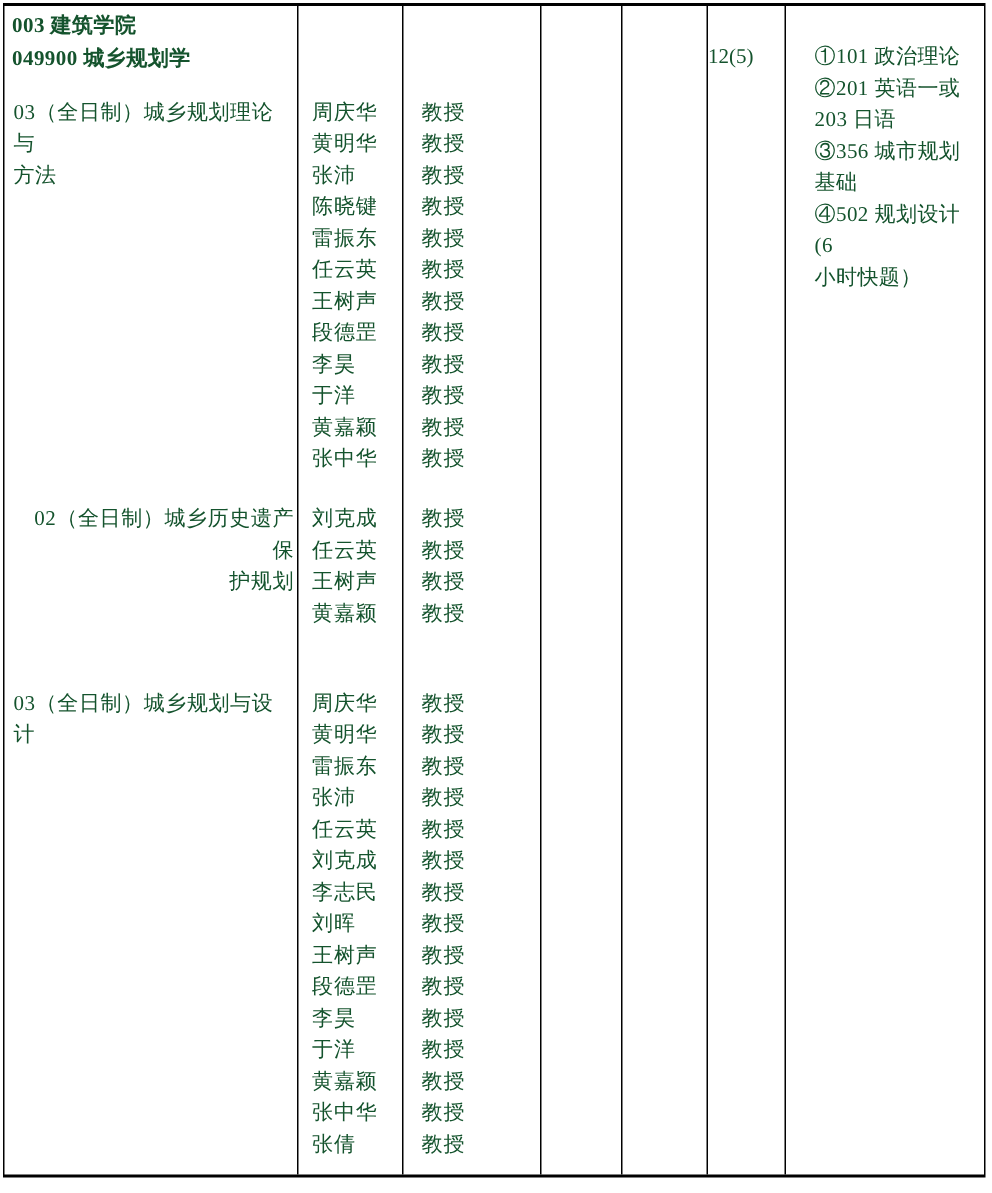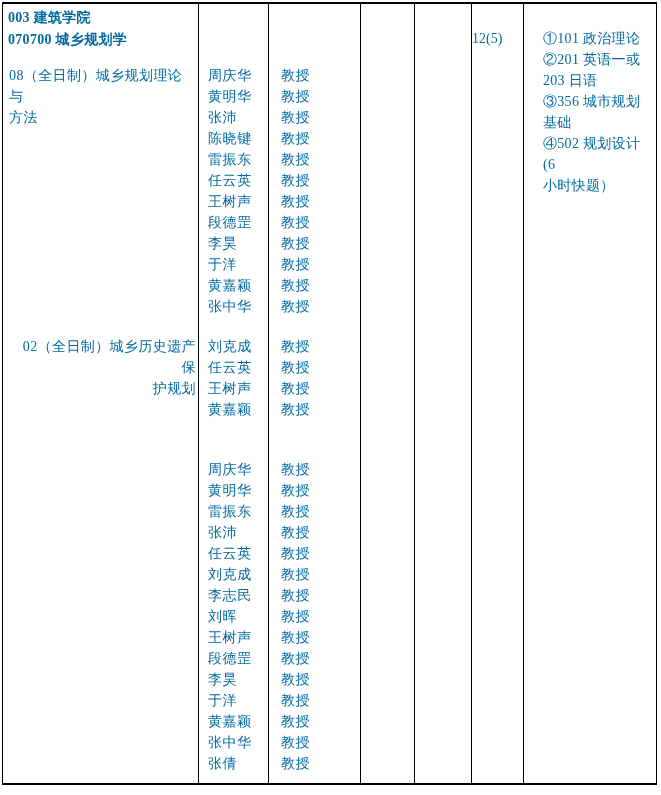--- a/index.html
+++ b/index.html
@@ -1,21 +1,21 @@
 <!DOCTYPE html>
 <html><head>
 <meta charset="utf-8">
 <style>
   html, body { margin: 0; padding: 0; background: #ffffff; }
   #page {
     position: relative;
     width: 661px; height: 795px;
     background: #ffffff;
     font-family: "Liberation Serif", "DejaVu Serif", serif;
-    color: #0369a1;
+    color: #14532d;
     overflow: hidden;
   }
   #grid-table {
     position: absolute;
     left: 2px; top: 2px;
     width: 653px; height: 779px;
     border-top: 2px solid #000;
     border-bottom: 2px solid #000;
     border-left: 1px solid #000;
     border-right: 1px solid #000;
@@ -41,26 +41,27 @@
   .subjects { padding-left: 7px; padding-right: 4px; white-space: pre-line; letter-spacing: 0.3px; }
 </style>
 </head>
 <body>
 
 <div id="page">
   <div id="grid-table">
 
     <div class="col sep c1">
       <div class="blk hdr" style="top:3px">003 建筑学院</div>
-      <div class="blk hdr" style="top:25px">070700 城乡规划学</div>
+      <div class="blk hdr" style="top:25px">049900 城乡规划学</div>
 
-    <div class="blk direction" style="top: 61px;">08（全日制）城乡规划理论与
+    <div class="blk direction" style="top: 61px;">03（全日制）城乡规划理论与
 方法</div>
         <div class="blk direction" style="top: 332px; text-align: right;">02（全日制）城乡历史遗产保
 护规划</div>
+        <div class="blk direction" style="top: 455px;">03（全日制）城乡规划与设计</div>
       </div>
 
     <div class="col sep c2">
 
     <div class="blk namestack" style="top: 61px;">
           <div>周庆华</div>
           <div>黄明华</div>
           <div>张沛</div>
           <div>陈晓键</div>
           <div>雷振东</div>

